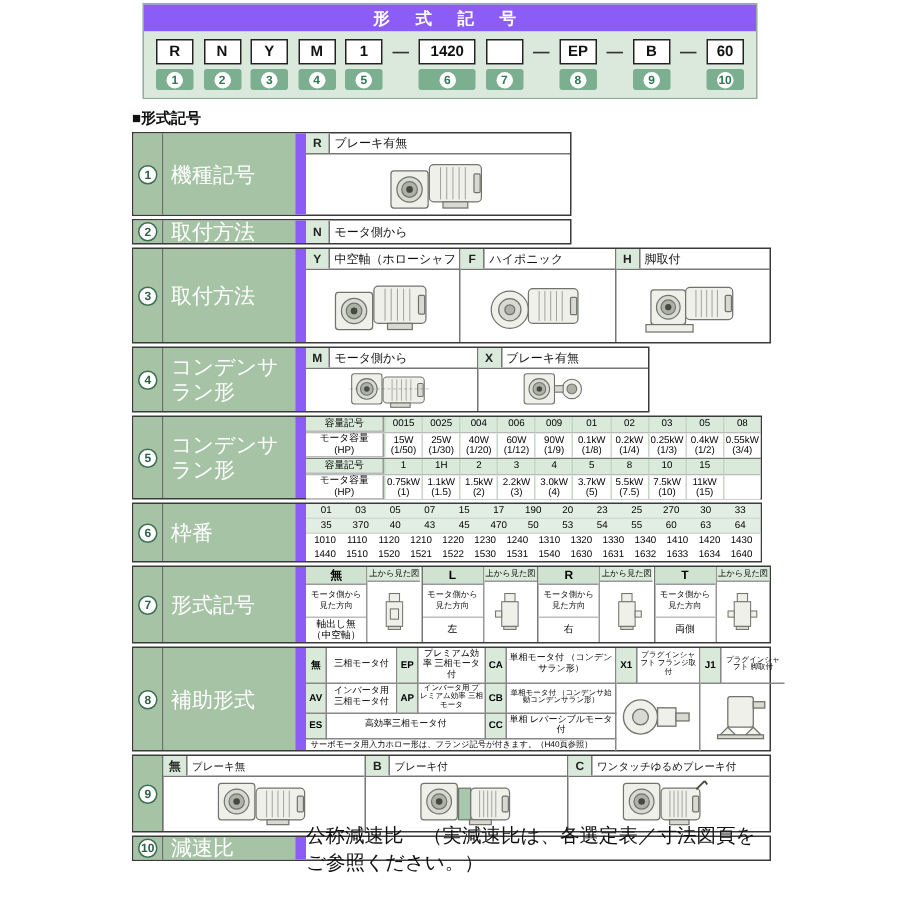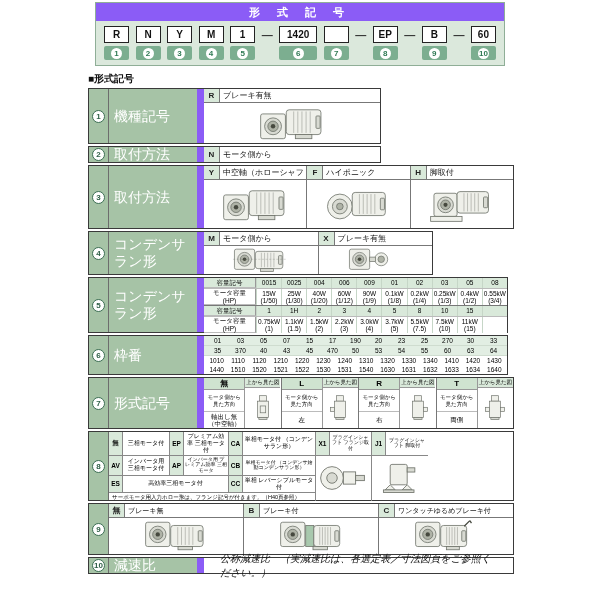--- a/index.html
+++ b/index.html
@@ -90,21 +90,21 @@
         display:flex; align-items:center; justify-content:center; font-weight:bold; font-size:6.5px; }
   .ad { border-right:1px solid #888; border-bottom:1px solid #888; display:flex; align-items:center;
         justify-content:center; text-align:center; padding:1px; line-height:1.15; font-size:6px; min-width:0; }
   .ad.tiny { font-size:5px; }
   .anote { border-right:1px solid #888; font-size:5.5px; padding:1px 3px; text-align:left;
            grid-column:1 / span 6; display:flex; align-items:center; line-height:1.2; }
   .aimg { border-right:1px solid #888; display:flex; align-items:center; justify-content:center; }
   .aimg:last-child, .ad:nth-last-child(1) { border-right:none; }
 
   
-  .ratio-desc { font-size:10px; color:#111; display:flex; align-items:center; padding:0 16px; flex:1;font-style:italic; }
+  .ratio-desc { font-size:13px; color:#111; display:flex; align-items:center; padding:0 0; flex:1; }
 </style>
 </head>
 <body>
 
 <div class="page">
 
   <div class="banner">
     <div class="banner-title">形 式 記 号</div>
     <div class="banner-body">
       <div class="units" id="units">
@@ -597,20 +597,21 @@
               </div>
           </div>
         </div>
       </div>
     </div>
 
     <div class="trow" style="height:70px;">
       <div class="numcell">
           <span class="numcircle">8</span>
         </div>
+      <div class="labelcell">補助形式</div>
       <div class="aux-grid">
         <div class="ac" style="grid-row:1;grid-column:1;">無</div>
         <div class="ad" style="grid-row:1;grid-column:2;">三相モータ付</div>
         <div class="ac" style="grid-row:1;grid-column:3;">EP</div>
         <div class="ad" style="grid-row:1;grid-column:4;">プレミアム効率 三相モータ付</div>
         <div class="ac" style="grid-row:1;grid-column:5;">CA</div>
         <div class="ad" style="grid-row:1;grid-column:6;">単相モータ付 （コンデンサラン形）</div>
         <div class="ac" style="grid-row:1;grid-column:7;">X1</div>
         <div class="ad tiny" style="grid-row:1;grid-column:8;">プラグインシャフト フランジ取付</div>
         <div class="ac" style="grid-row:1;grid-column:9;">J1</div>

